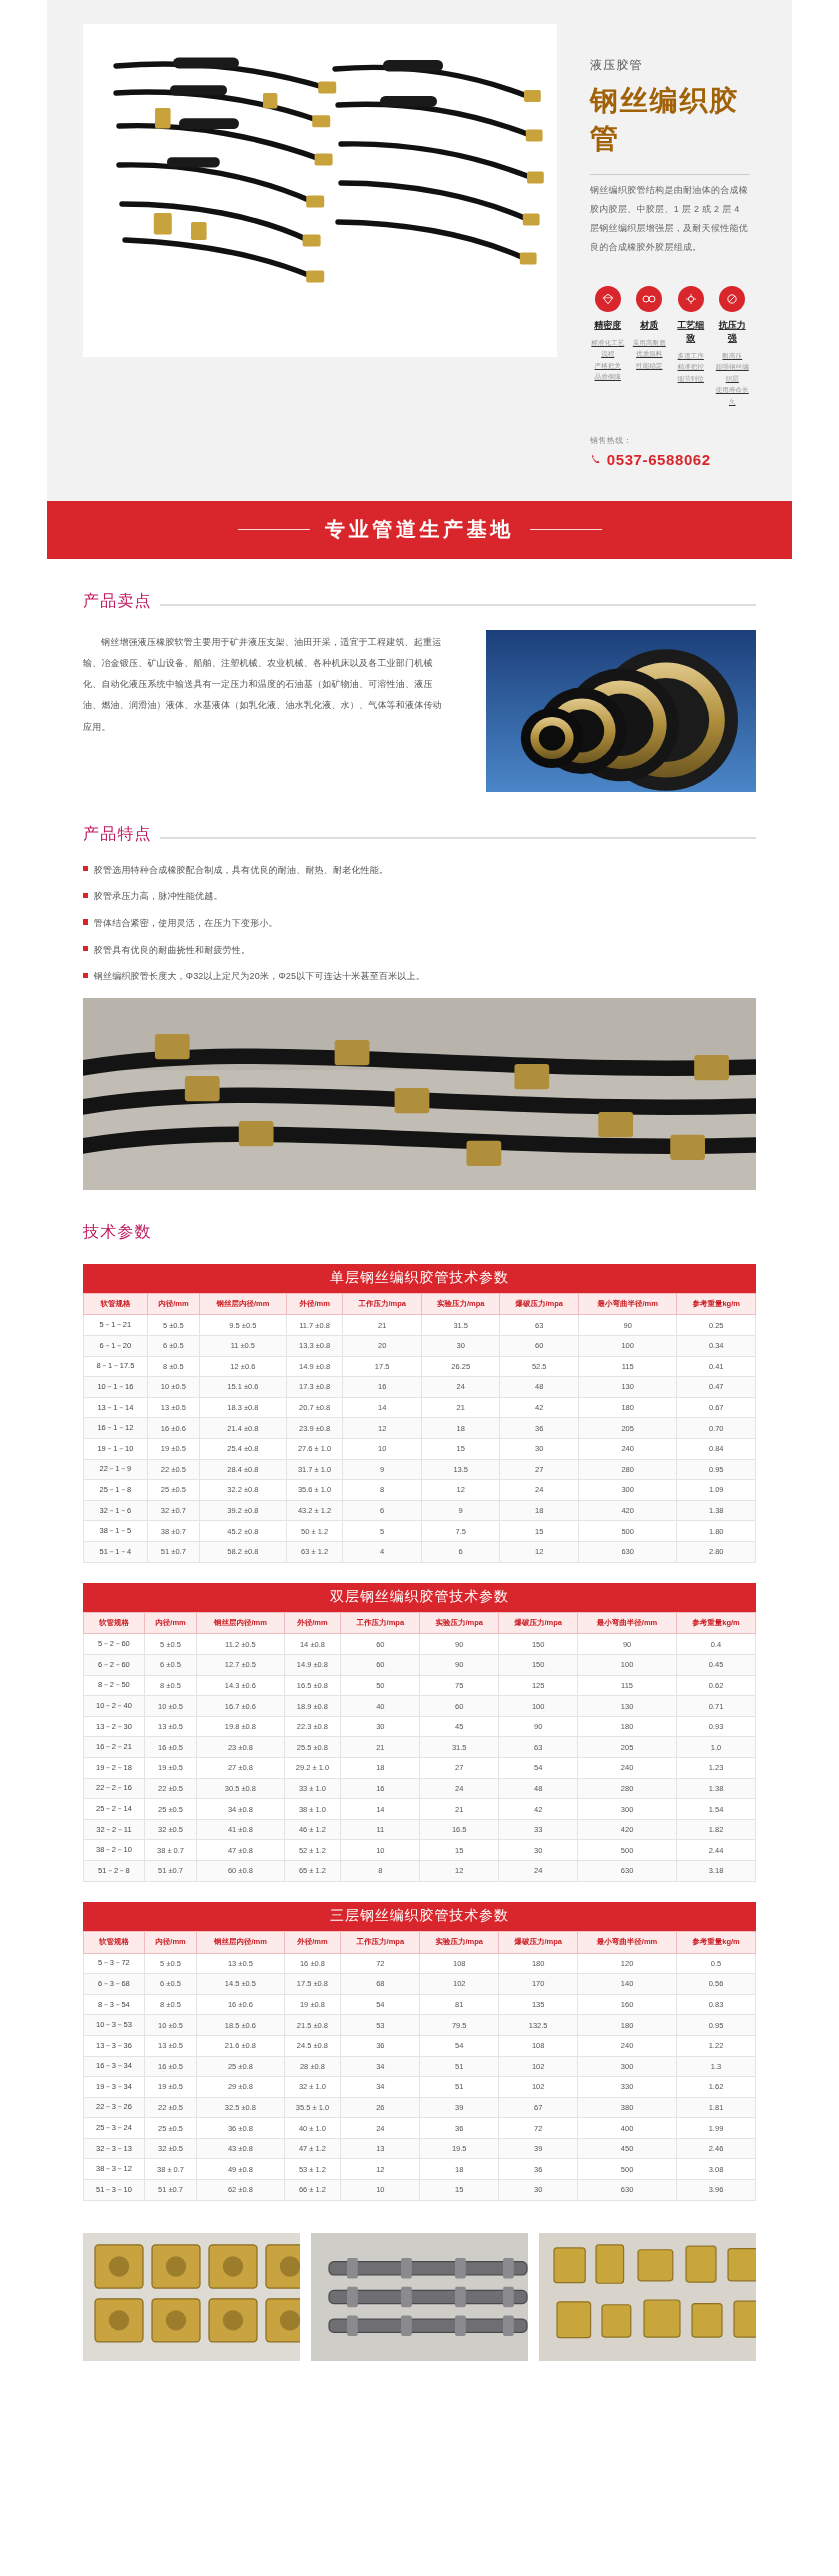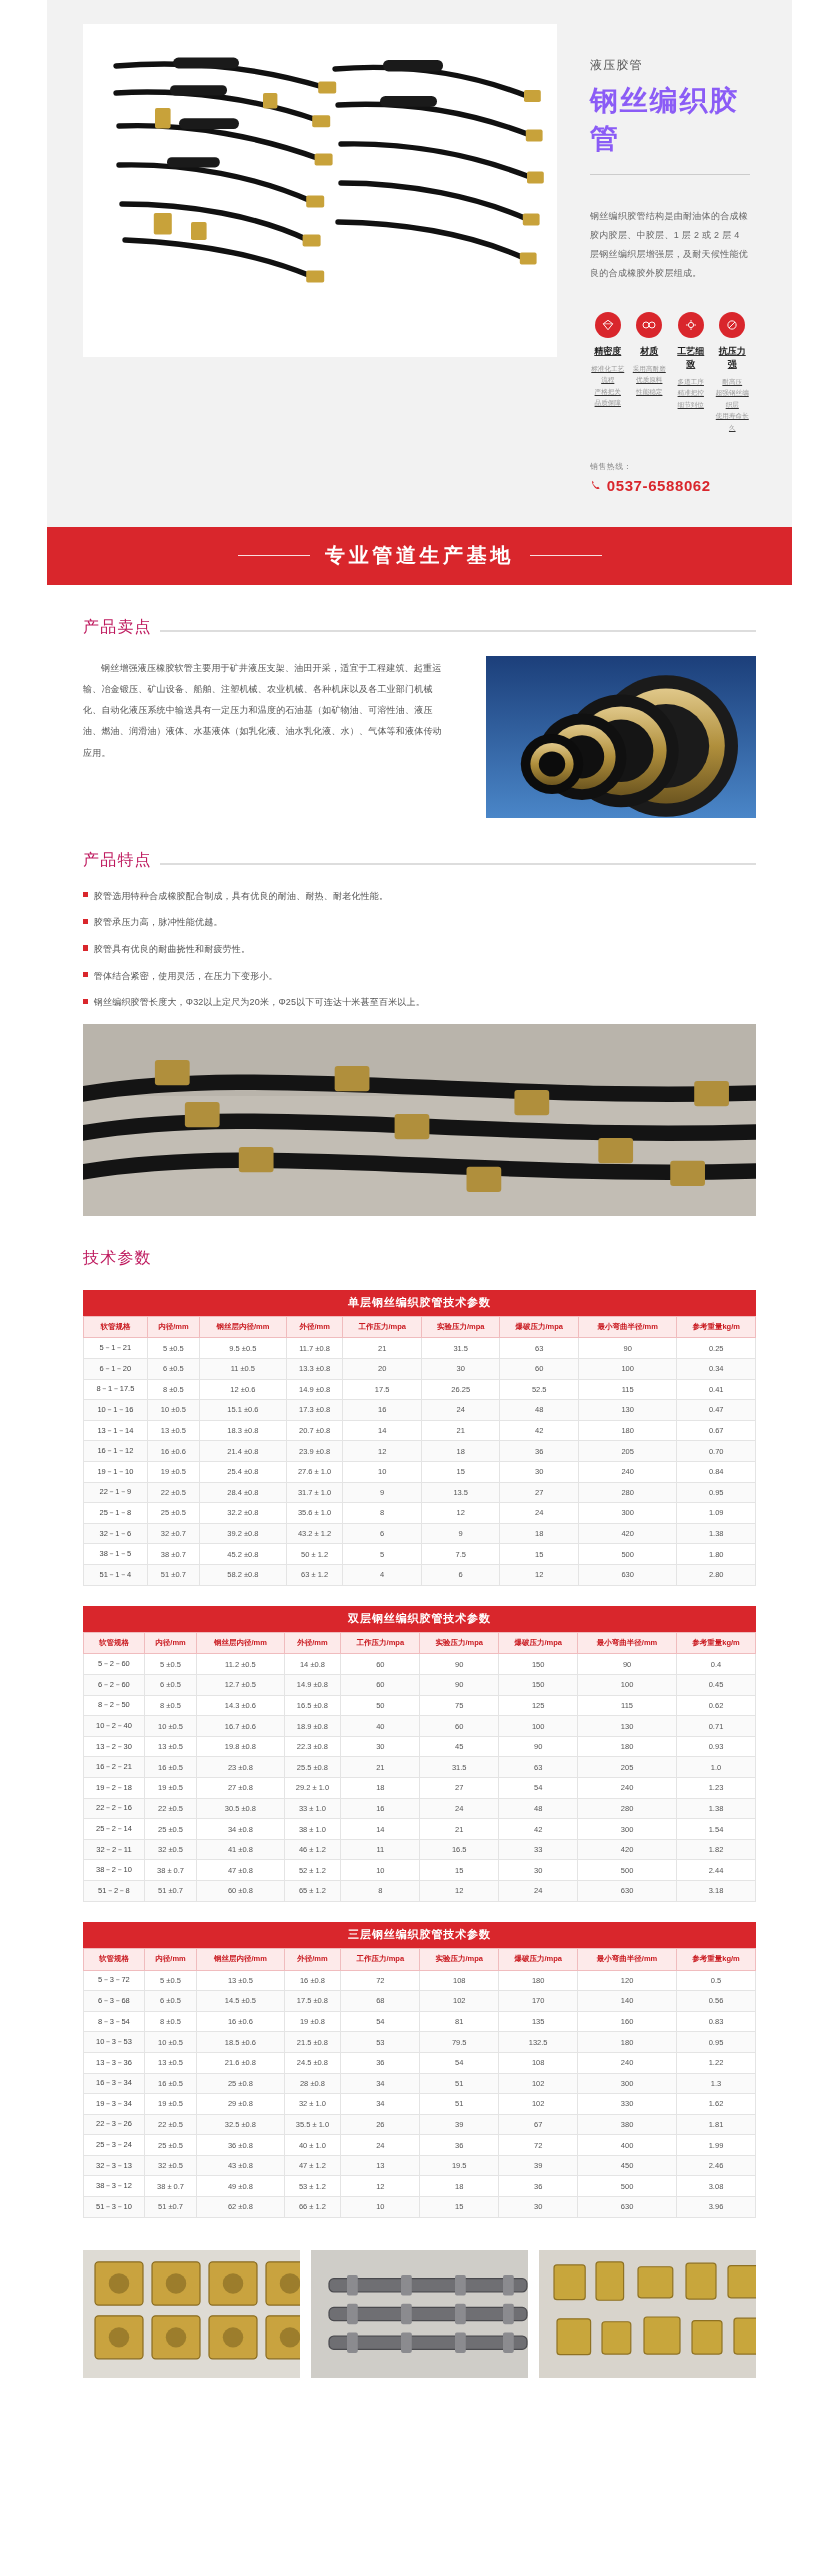--- a/index.html
+++ b/index.html
@@ -32,25 +32,25 @@
   }
   .hero-sub {
     font-size: 12px;
     color: #555;
     letter-spacing: 1.2px;
     margin-bottom: 8.4px;
   }
   .hero-title {
     font-size: 28px;
     font-weight: bold;
-    color: #8b5cf6;
+    color: #a16207;
     letter-spacing: 1.8px;
     padding-bottom: 15.6px;
     border-bottom: 0.6px solid #cccccc;
-    margin-bottom: 32px;
+    margin-bottom: 6px;
   }
   .hero-desc {
     font-size: 9px;
     line-height: 2.1;
     color: #666;
     letter-spacing: 0.3px;
     margin-bottom: 29px;
   }
   .feature-row {
     display: flex;
@@ -196,22 +196,22 @@
   
   .tbl-block { margin-top: 20.4px; }
   table.spec {
     width: 100%;
     border-collapse: collapse;
     font-size: 7.8px;
   }
   table.spec caption {
     background: #d9262c;
     color: #fff;
-    font-size: 11px;
-    font-weight: bold;
+    font-size: 14px;
+    font-weight: normal;
     letter-spacing: 0.9px;
     padding: 5.4px 0;
   }
   table.spec th {
     background: #fdeaea;
     color: #c9191f;
     font-weight: bold;
     font-size: 7.5px;
     padding: 5.4px 1.2px;
     border: 0.6px solid #f0bcbe;
@@ -427,25 +427,25 @@
       <div class="feat-line">
           <span class="bullet"></span>
           <span>胶管选用特种合成橡胶配合制成，具有优良的耐油、耐热、耐老化性能。</span>
         </div>
       <div class="feat-line">
           <span class="bullet"></span>
           <span>胶管承压力高，脉冲性能优越。</span>
         </div>
       <div class="feat-line">
           <span class="bullet"></span>
-          <span>胶管具有优良的耐曲挠性和耐疲劳性。</span>
+          <span>管体结合紧密，使用灵活，在压力下变形小。</span>
         </div>
       <div class="feat-line">
           <span class="bullet"></span>
-          <span>管体结合紧密，使用灵活，在压力下变形小。</span>
+          <span>胶管具有优良的耐曲挠性和耐疲劳性。</span>
         </div>
       <div class="feat-line">
           <span class="bullet"></span>
           <span>钢丝编织胶管长度大，Φ32以上定尺为20米，Φ25以下可连达十米甚至百米以上。</span>
         </div>
     </div>
     <div class="feat-img">
       <svg width="767" height="192" viewBox="0 0 1280 320" preserveAspectRatio="none" aria-hidden="true">
         <rect width="1280" height="320" fill="#c2bdb4"></rect>
         <rect y="0" width="1280" height="120" fill="#b9b4ab"></rect>

